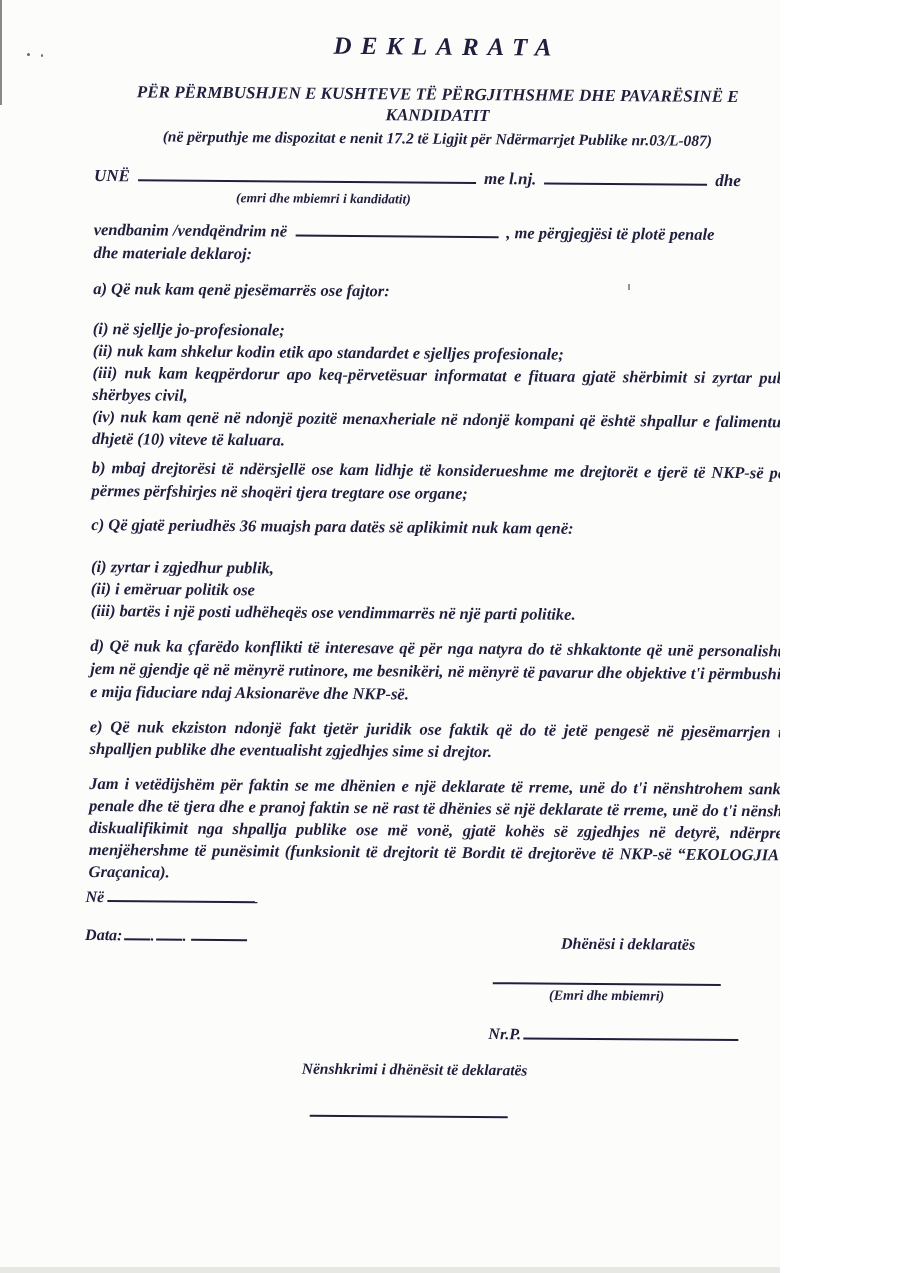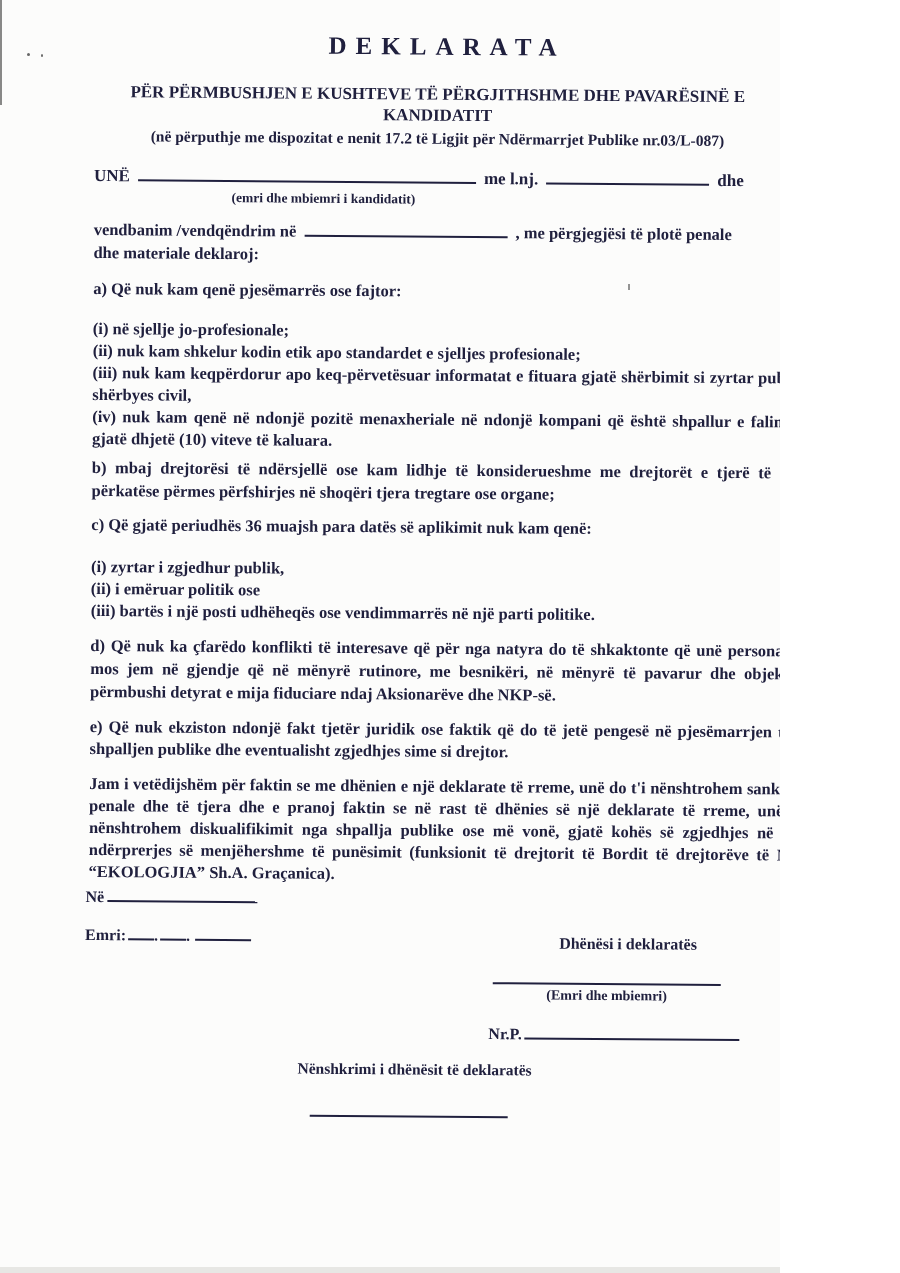--- a/index.html
+++ b/index.html
@@ -3,20 +3,21 @@
 <meta charset="utf-8">
 <style>
   html,body{margin:0;padding:0;}
   .sheet{
     position:relative;width:780px;height:1273px;overflow:hidden;
     background:var(--paper,#fcfcfb);
     color:var(--ink,#20203e);
     font-family:"Liberation Serif","DejaVu Serif",serif;
     font-weight:700;
     font-size:16.5px;
+    font-style:italic;
   }
   .tilt{position:absolute;left:0;top:0;width:100%;height:100%;
     transform:rotate(.45deg);transform-origin:95px 60px;}
   .abs{position:absolute;}
   .center{text-align:center;}
   .just{text-align:justify;}
   .blk{display:block;}
   .blank{display:inline-block;height:0;border-bottom:2px solid currentColor;vertical-align:baseline;}
   .rule{border-top:2px solid currentColor;height:0;}
   .title{font-size:25px;letter-spacing:9px;padding-left:9px;}
@@ -94,21 +95,21 @@
 
     <div class="abs just body-lh22" style="left:95px;top:716px;width:742px;">e) Që nuk ekziston ndonjë fakt tjetër juridik ose faktik që do të jetë pengesë në pjesëmarrjen time në shpalljen publike dhe eventualisht zgjedhjes sime si drejtor.</div>
 
     <div class="abs just body-lh22" style="left:95px;top:773px;width:742px;">Jam i vetëdijshëm për faktin se me dhënien e një deklarate të rreme, unë do t'i nënshtrohem sanksioneve penale dhe të tjera dhe e pranoj faktin se në rast të dhënies së një deklarate të rreme, unë do t'i nënshtrohem diskualifikimit nga shpallja publike ose më vonë, gjatë kohës së zgjedhjes në detyrë, ndërprerjes së menjëhershme të punësimit (funksionit të drejtorit të Bordit të drejtorëve të NKP-së “EKOLOGJIA” Sh.A. Graçanica).</div>
 
     <div class="abs footer-label" style="left:92px;top:888px;">
       <span>Në</span><span class="blank" style="width:150px;margin-left:3px;"></span>
     </div>
 
     <div class="abs footer-label" style="left:92px;top:926px;">
-      <span>Emri:</span><span class="blank" style="width:26px;margin-left:2px;"></span><span>.</span><span class="blank" style="width:26px;margin-left:2px;"></span><span>.</span><span class="blank" style="width:56px;margin-left:5px;"></span>
+      <span>Data:</span><span class="blank" style="width:26px;margin-left:2px;"></span><span>.</span><span class="blank" style="width:26px;margin-left:2px;"></span><span>.</span><span class="blank" style="width:56px;margin-left:5px;"></span>
     </div>
 
     <div class="abs center footer-label" style="left:520px;top:931px;width:230px;">Dhënësi i deklaratës</div>
 
     <div class="abs" style="left:500px;top:979px;width:228px;">
       <div class="rule"></div>
       <div class="center small-hint" style="margin-top:3px;">(Emri dhe mbiemri)</div>
     </div>
 
     <div class="abs footer-label" style="left:496px;top:1022px;">

